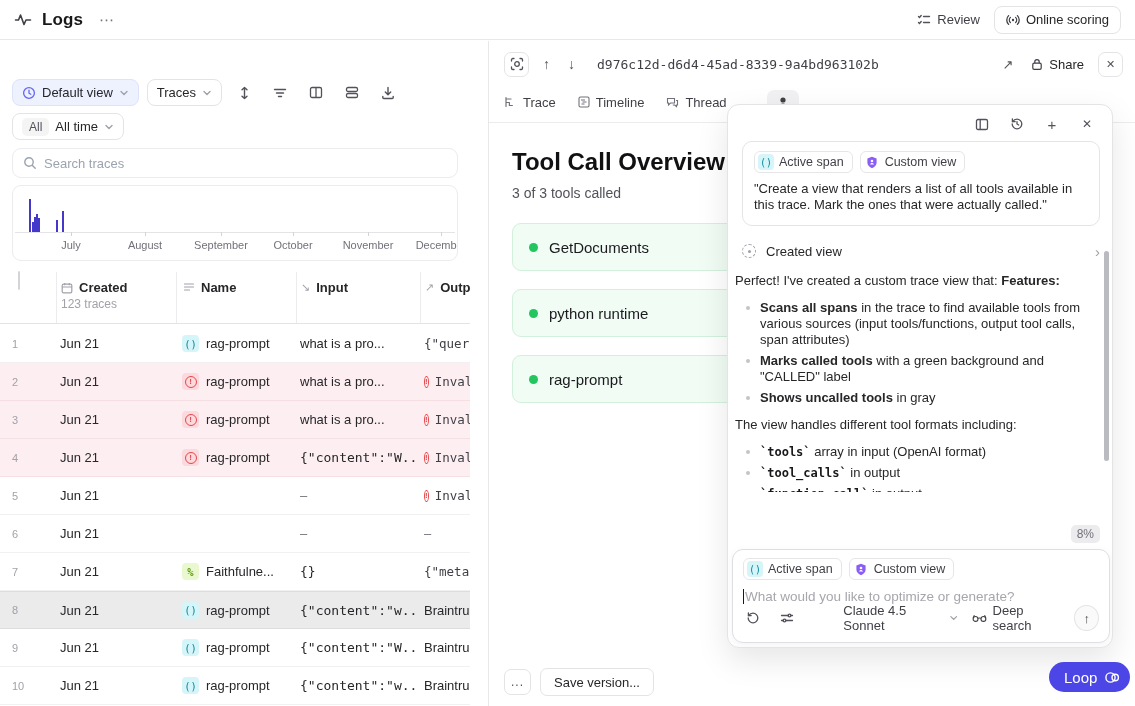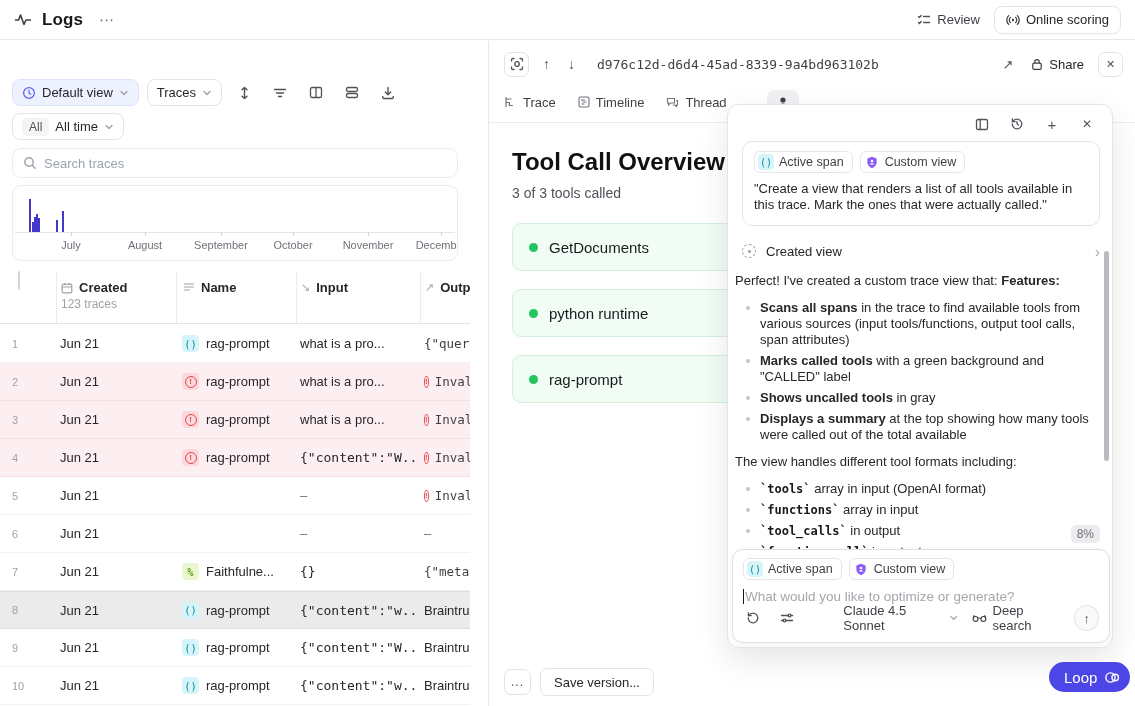--- a/index.html
+++ b/index.html
@@ -579,26 +579,24 @@
       <span class="created-label">Created view</span>
       <span class="chev-r">›</span>
     </div>
 
     <div class="response">
       <p><span>Perfect! I've created a custom trace view that:</span> <b>Features:</b></p>
       <ul class="blist">
           <li><b>Scans all spans</b> in the trace to find available tools from various sources (input tools/functions, output tool calls, span attributes)</li>
           <li><b>Marks called tools</b> with a green background and "CALLED" label</li>
           <li><b>Shows uncalled tools</b> in gray</li>
-          <li><b>Displays a summary</b> at the top showing how many tools were called out of the total available</li>
         </ul>
       <p>The view handles different tool formats including:</p>
       <ul class="blist">
           <li><span class="codet">`tools`</span> array in input (OpenAI format)</li>
-          <li><span class="codet">`functions`</span> array in input</li>
           <li><span class="codet">`tool_calls`</span> in output</li>
           <li class="clipline"><span class="codet">`function_call`</span> in output</li>
         </ul>
     </div>
 
     <span class="pct-badge">8%</span>
     <div class="ov-scroll"></div>
 
     <div class="composer">
       <div class="badges">

